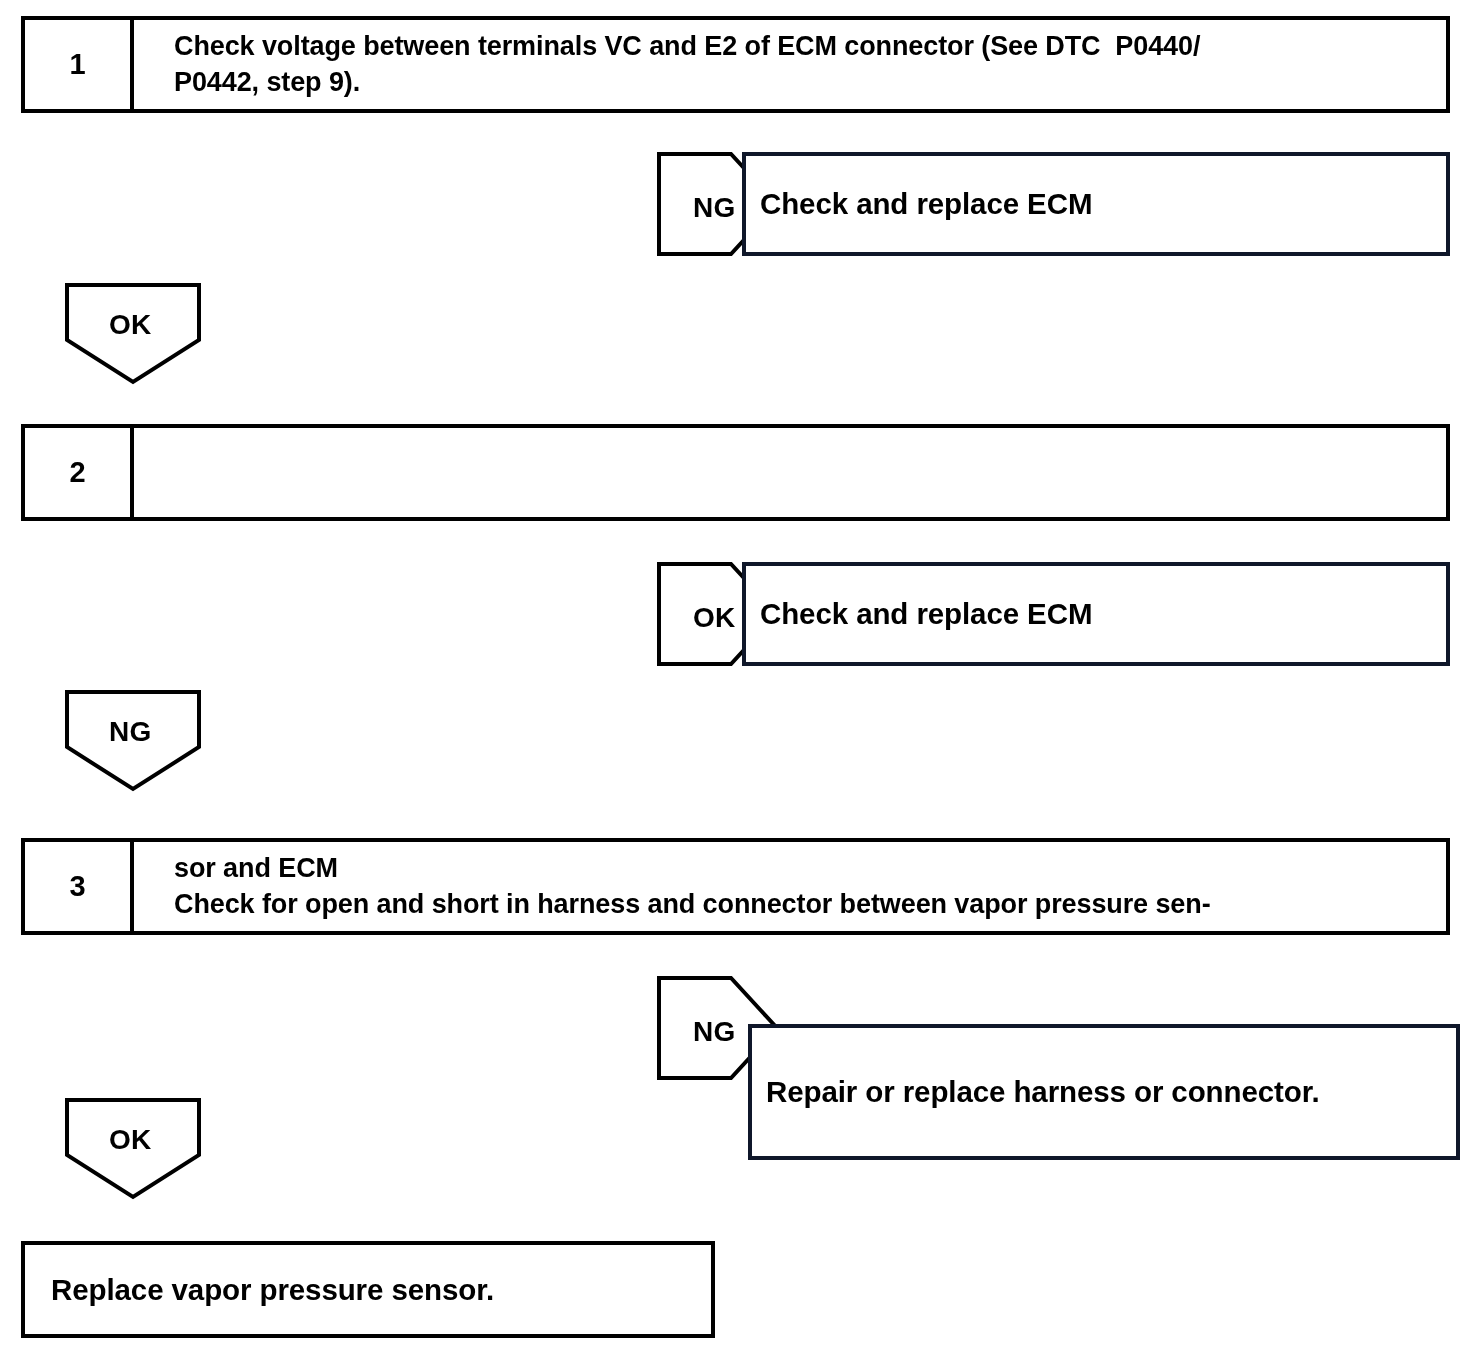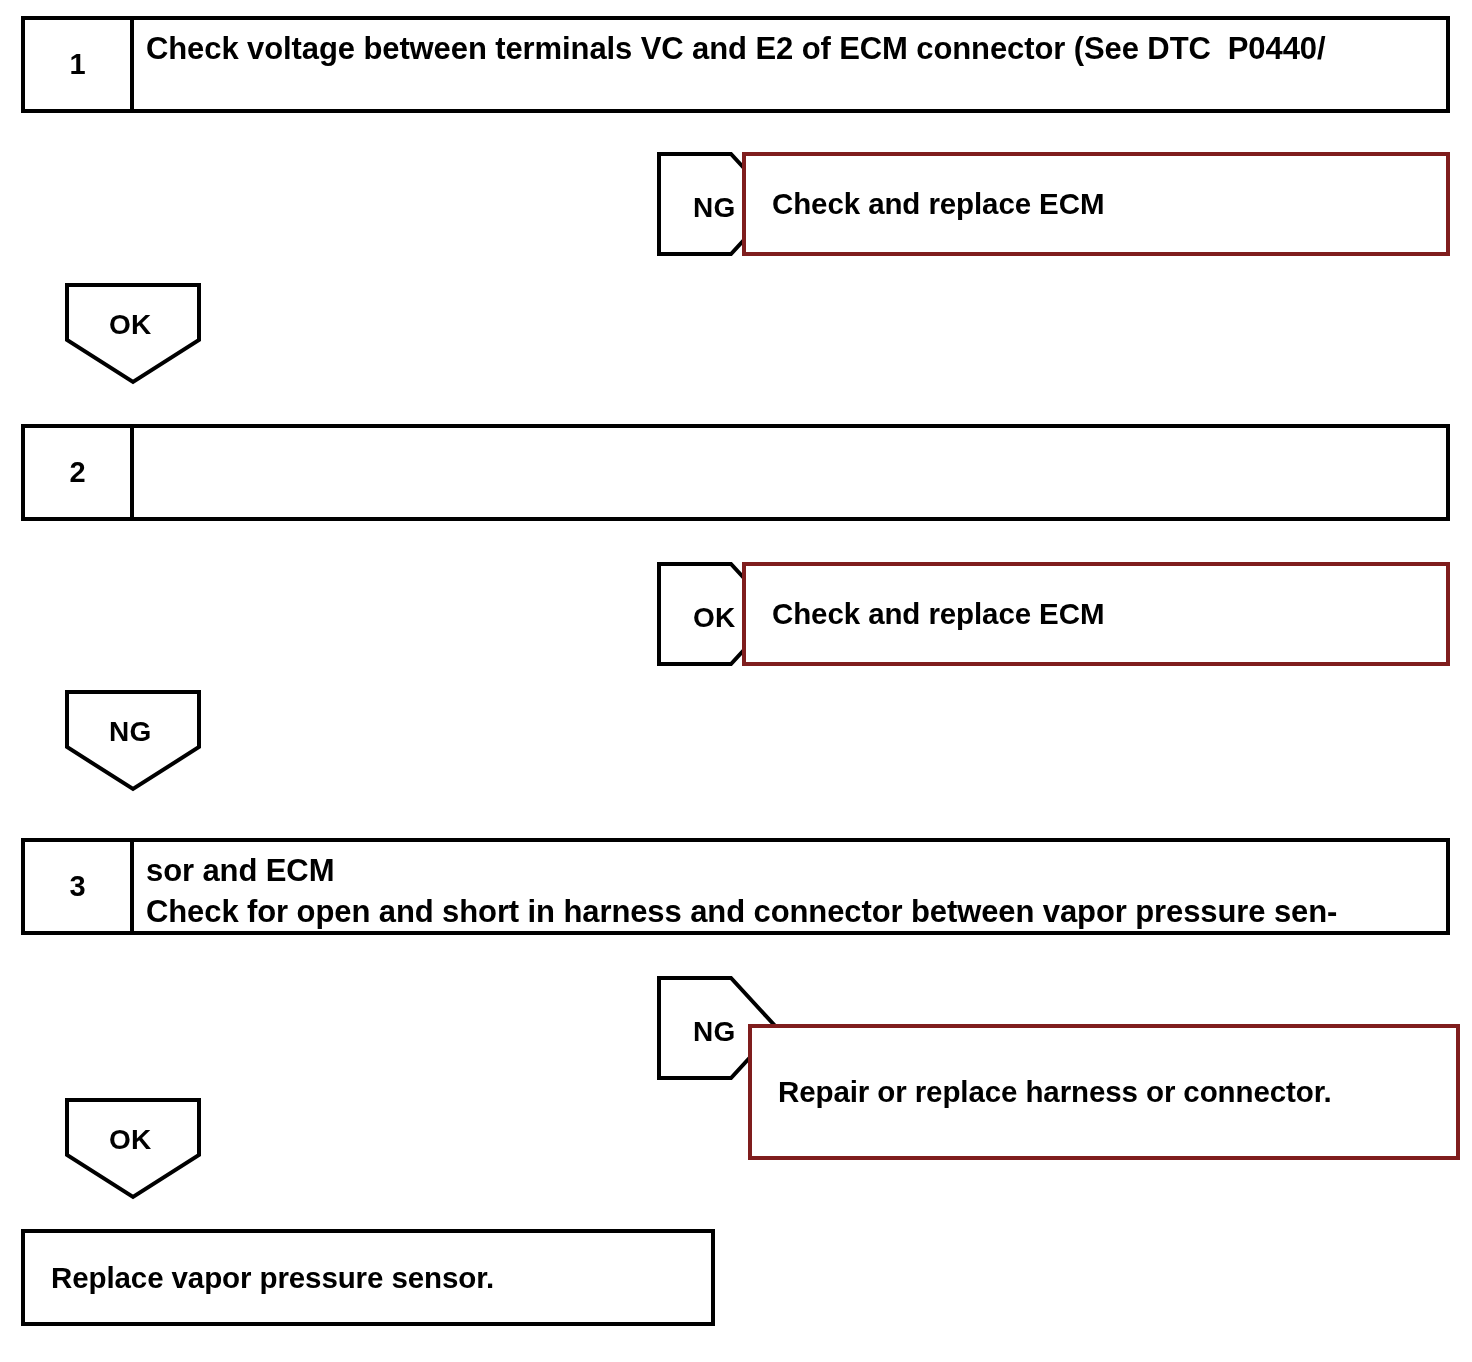--- a/index.html
+++ b/index.html
@@ -37,54 +37,56 @@
     display: flex;
     align-items: center;
     justify-content: center;
     font-size: 29px;
     font-weight: bold;
     line-height: 1;
   }
   .step-text {
     flex: 1 1 auto;
     padding: 9px 4px 4px 12px;
-    font-size: 31px;
+    font-size: 27px;
     font-weight: bold;
     line-height: 1.32;
     letter-spacing: -0.1px;
+    margin-left: 28px;
   }
   .step-text .ln { display: block; white-space: pre; }
 
   
   .result-box {
     position: absolute;
     box-sizing: border-box;
-    border: 4px solid #7f1d1d;
+    border: 4px solid #0f172a;
     background: #fff;
     display: flex;
     align-items: center;
-    padding-left: 26px;
+    padding-left: 14px;
     font-size: 29.5px;
     font-weight: bold;
     line-height: 1.3;
     letter-spacing: -0.1px;
   }
 
   
   .terminal-box {
     position: absolute;
     box-sizing: border-box;
     border: 4px solid #000;
     background: #fff;
     display: flex;
     align-items: center;
     padding-left: 26px;
     font-size: 29.5px;
     font-weight: bold;
     letter-spacing: -0.1px;
+    margin-top: 12px;
   }
 
   
   .pent {
     position: absolute;
     margin-left: 44px;
   }
   .pent svg {
     display: block;
     width: 100%;
@@ -115,20 +117,21 @@
 </style>
 </head>
 <body>
 
 <div id="sheet">
 
   <div class="step-box" style="left:21px; top:16px; width:1429px; height:97px;">
     <div class="step-num">1</div>
     <div class="step-text">
       <span class="ln">Check voltage between terminals VC and E2 of ECM connector (See DTC  P0440/</span>
+      <span class="ln">P0442, step 9).</span>
     </div>
   </div>
 
   <div class="pent pent-right" style="left:613px; top:152px; width:122px; height:104px;">
     <svg viewBox="0 0 122 104" preserveAspectRatio="none" aria-hidden="true">
       <polygon class="pent-shape" points="2,2 74,2 120,52 74,102 2,102"></polygon>
     </svg>
     <span class="pent-label">NG</span>
   </div>
   <div class="result-box" style="left:742px; top:152px; width:708px; height:104px;">Check and replace ECM</div>

